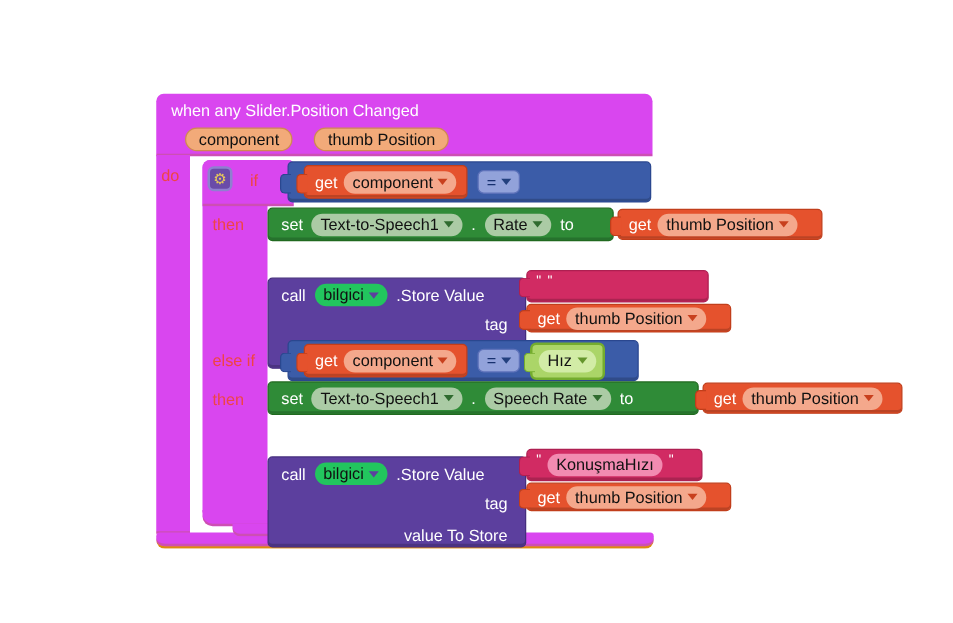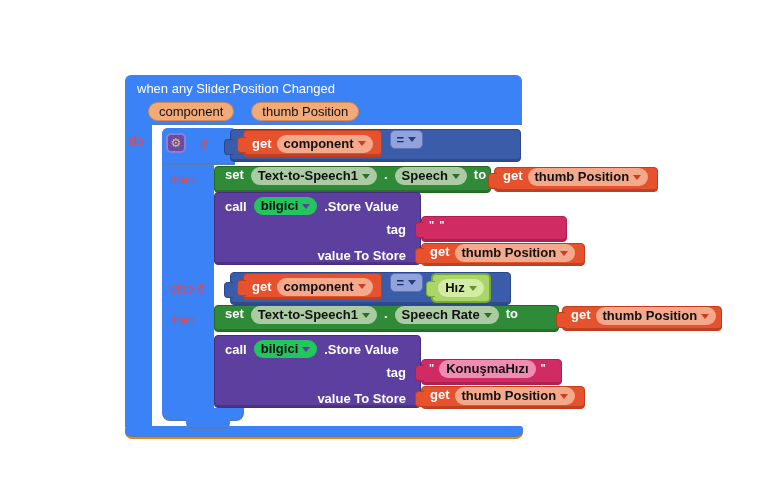--- a/index.html
+++ b/index.html
@@ -1,23 +1,23 @@
 <!DOCTYPE html>
 <html><head>
 <meta charset="utf-8">
 <style>
   html,body{margin:0;padding:0;background:#fff;}
   .canvas{position:relative;width:762px;height:498px;background:#ffffff;overflow:hidden;
           font-family:"Liberation Sans",sans-serif;font-size:13px;}
-  .orange{background:#3b82f6;box-shadow:inset 0 -2px 0 rgba(173,106,0,0.25);}
+  .orange{background:#d946ef;box-shadow:inset 0 -2px 0 rgba(173,106,0,0.25);}
   .abs{position:absolute;box-sizing:border-box;}
   .lbl{position:absolute;color:#ef4444;white-space:nowrap;}
   .wlbl{color:#fff;white-space:nowrap;}
-  .blk{position:absolute;box-sizing:border-box;display:flex;align-items:flex-start;
-       border-radius:4px;box-shadow:inset 0 -2px 0 rgba(0,0,0,0.18);font-weight:bold;}
+  .blk{position:absolute;box-sizing:border-box;display:flex;align-items:center;
+       border-radius:4px;box-shadow:inset 0 -2px 0 rgba(0,0,0,0.18);}
   .pill{display:inline-flex;align-items:center;gap:4px;border-radius:9px;
         padding:1px 7px;color:#111;white-space:nowrap;line-height:16px;}
   .dd{width:0;height:0;border-left:4px solid transparent;border-right:4px solid transparent;
       border-top:5px solid currentColor;display:inline-block;}
   
   .when-header{left:125px;top:75px;width:397px;height:50px;border-radius:6px 6px 0 0;}
   .when-strip{left:125px;top:124px;width:27px;height:303px;}
   .when-bottom{left:125px;top:426px;width:398px;height:13px;border-radius:3px 3px 7px 7px;
                border-bottom:2px solid #DD8A10;}
   .evt-title{position:absolute;left:12px;top:6px;color:#fff;white-space:nowrap;}
@@ -39,21 +39,21 @@
              padding:0 8px;gap:5px;display:flex;align-items:center;border-radius:4px;
              box-shadow:inset 0 -2px 0 rgba(0,0,0,0.18);}
   .red-pill{background:#F4A88C;}
   .eq-pill{background:#92A2DA;border:1px solid #5E72BA;border-radius:5px;padding:1px 6px;
            color:#17306E;display:inline-flex;align-items:center;gap:4px;}
   .opt-block{position:relative;background:#ABD568;border:2px solid #74AC2E;height:26px;
              padding:0 5px;display:flex;align-items:center;border-radius:5px;}
   .opt-pill{background:#D2ECA6;}
   .green-block{background:#2F8B37;border:1px solid #20691F;padding:0 10px;gap:7px;color:#fff;}
   .green-pill{background:#ABCBA5;}
-  .purple-block{background:#5C3F9E;border:1px solid #452E7E;color:#fff;display:block;}
+  .purple-block{background:#5C3F9E;border:1px solid #452E7E;color:#fff;display:block;margin-top:30px;}
   .purple-pill{background:#22c55e;}
   .call-row{display:flex;align-items:center;gap:7px;padding:4px 0 0 10px;}
   .call-lbl{position:absolute;right:14px;color:#fff;white-space:nowrap;}
   .magenta-block{background:#D12B63;border:1px solid #AE1F51;padding:0 7px;gap:5px;color:#fff;}
   .pink-pill{background:#F28BB1;}
   .q{font-size:11px;align-self:flex-start;margin-top:2px;color:#fff;}
   .get-block{background:#E5522D;border:1px solid #C13E1B;padding:0 8px;gap:5px;color:#fff;}
   
   .plug{position:absolute;left:-7px;top:50%;margin-top:-7px;width:8px;height:14px;
         border-radius:4px 0 0 4px;}
@@ -110,21 +110,21 @@
   </div>
 
   <div class="blk green-block" style="left:214px;top:166px;width:277px;height:27px">
     <span>set</span>
     <span class="pill green-pill">
       <span>Text-to-Speech1</span>
       <span class="dd dd-sage"></span>
     </span>
     <span>.</span>
     <span class="pill green-pill">
-      <span>Speech</span>
+      <span>Rate</span>
       <span class="dd dd-sage"></span>
     </span>
     <span>to</span>
   </div>
   <div class="blk get-block" style="left:494px;top:167px;width:164px;height:25px">
     <span class="plug plug-red"></span>
     <span>get</span>
     <span class="pill red-pill">
       <span>thumb Position</span>
       <span class="dd dd-red"></span>

